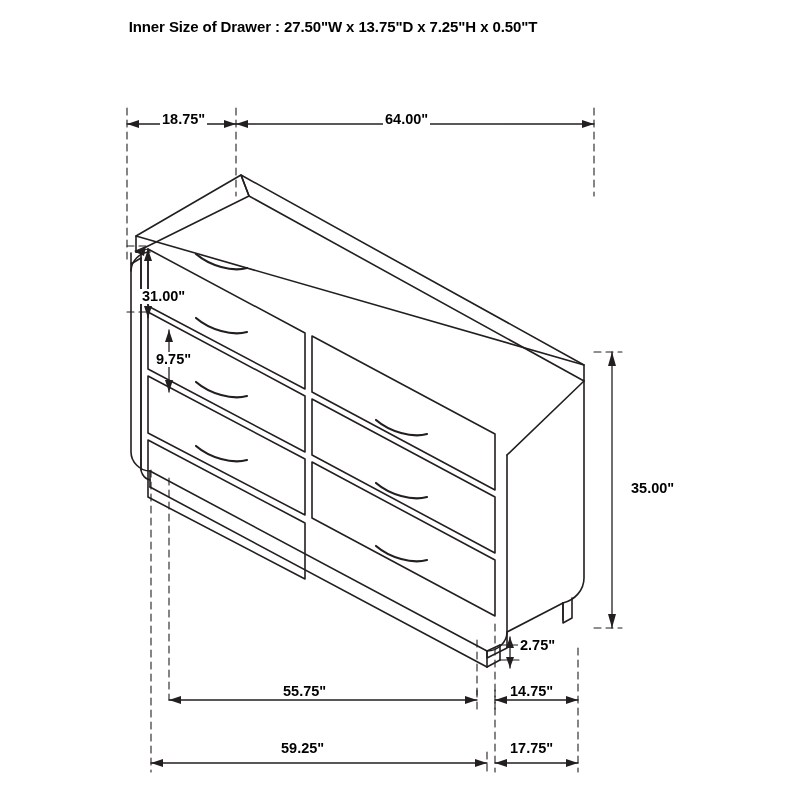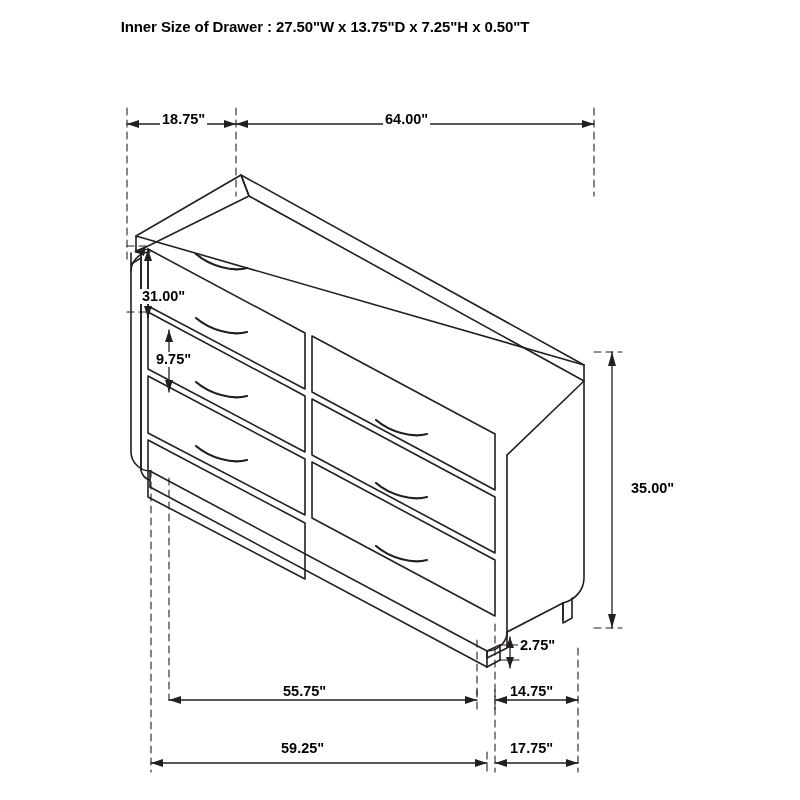--- a/index.html
+++ b/index.html
@@ -23,20 +23,21 @@
   #title {
     position: absolute;
     top: 18px;
     left: 0;
     width: 650px;
     text-align: center;
     font-size: 15px;
     font-weight: bold;
     letter-spacing: -0.1px;
     white-space: nowrap;
+    padding-left: 8px;
   }
   svg#drawing {
     position: absolute;
     top: 0;
     left: 0;
   }
   .dimlabel {
     position: absolute;
     font-size: 14.5px;
     font-weight: bold;

